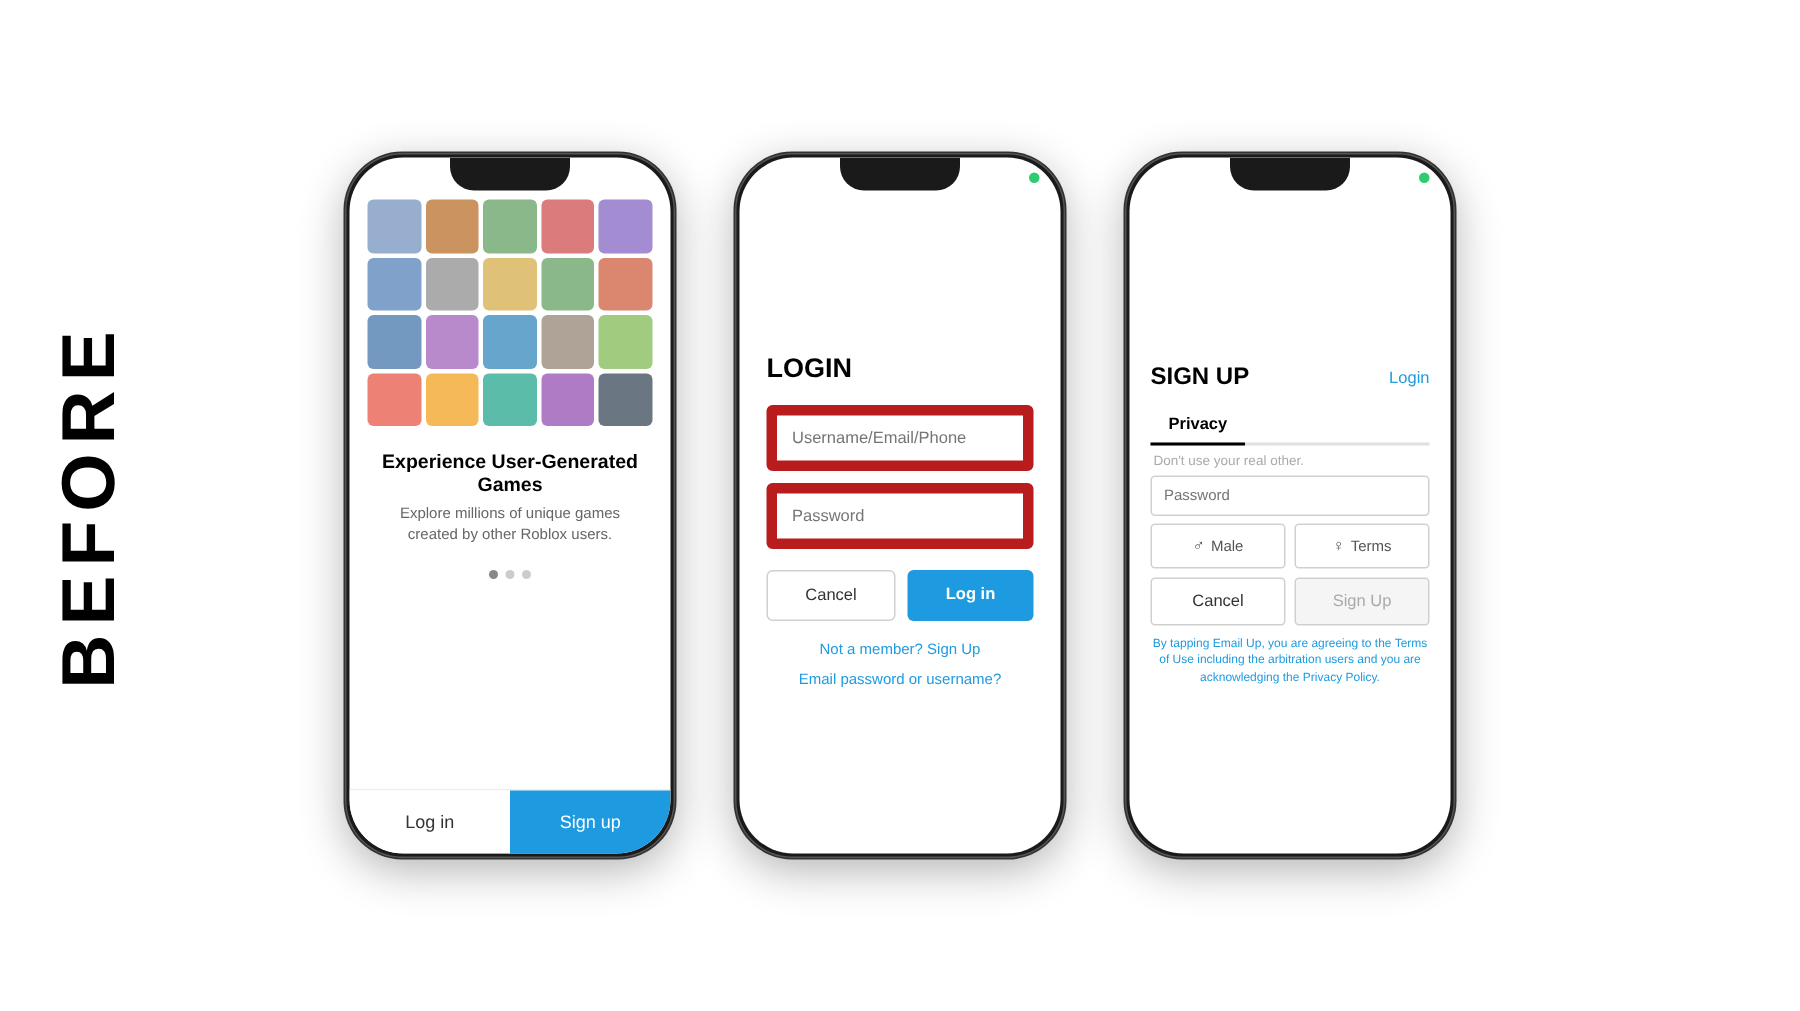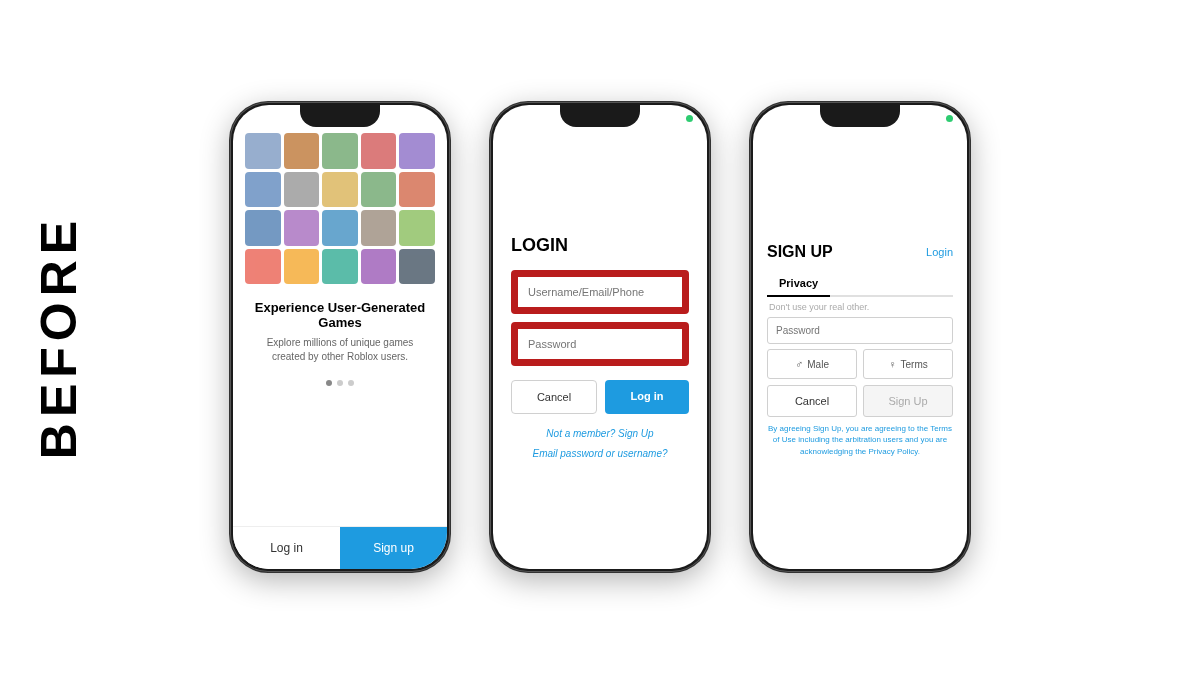--- a/index.html
+++ b/index.html
@@ -199,21 +199,20 @@
       border-radius: 4px;
       font-size: 11px;
       font-weight: 600;
       color: #fff;
       background: #1e9be0;
       text-align: center;
     }
     .login-links {
       text-align: center;
       margin-top: 14px;
-      font-style: italic;
     }
     .login-links p {
       font-size: 10px;
       color: #666;
       margin-bottom: 4px;
     }
     .login-links span { color: #1e9be0; }
     .login-links a {
       font-size: 10px;
       color: #1e9be0;
@@ -439,18 +438,18 @@
         <div class="gender-btn">
           <span class="gender-icon">♀</span>
           <span>Terms</span>
         </div>
       </div>
       <div class="signup-bottom-buttons">
         <div class="signup-cancel-btn">Cancel</div>
         <div class="signup-signup-btn">Sign Up</div>
       </div>
       <div class="signup-terms">
-        <span>By agreeing Sign Up, you are agreeing to the </span><span style="color:#1e9be0;">Terms of Use</span><span> including the arbitration users and you are acknowledging the </span><span style="color:#1e9be0;margin-top:48px;">Privacy Policy</span><span>.</span>
+        <span>By tapping Email Up, you are agreeing to the </span><span style="color:#1e9be0;">Terms of Use</span><span> including the arbitration users and you are acknowledging the </span><span style="color:#1e9be0;margin-top:48px;">Privacy Policy</span><span>.</span>
       </div>
     </div>
   </div>
 
 </div>
 
 </body></html>

